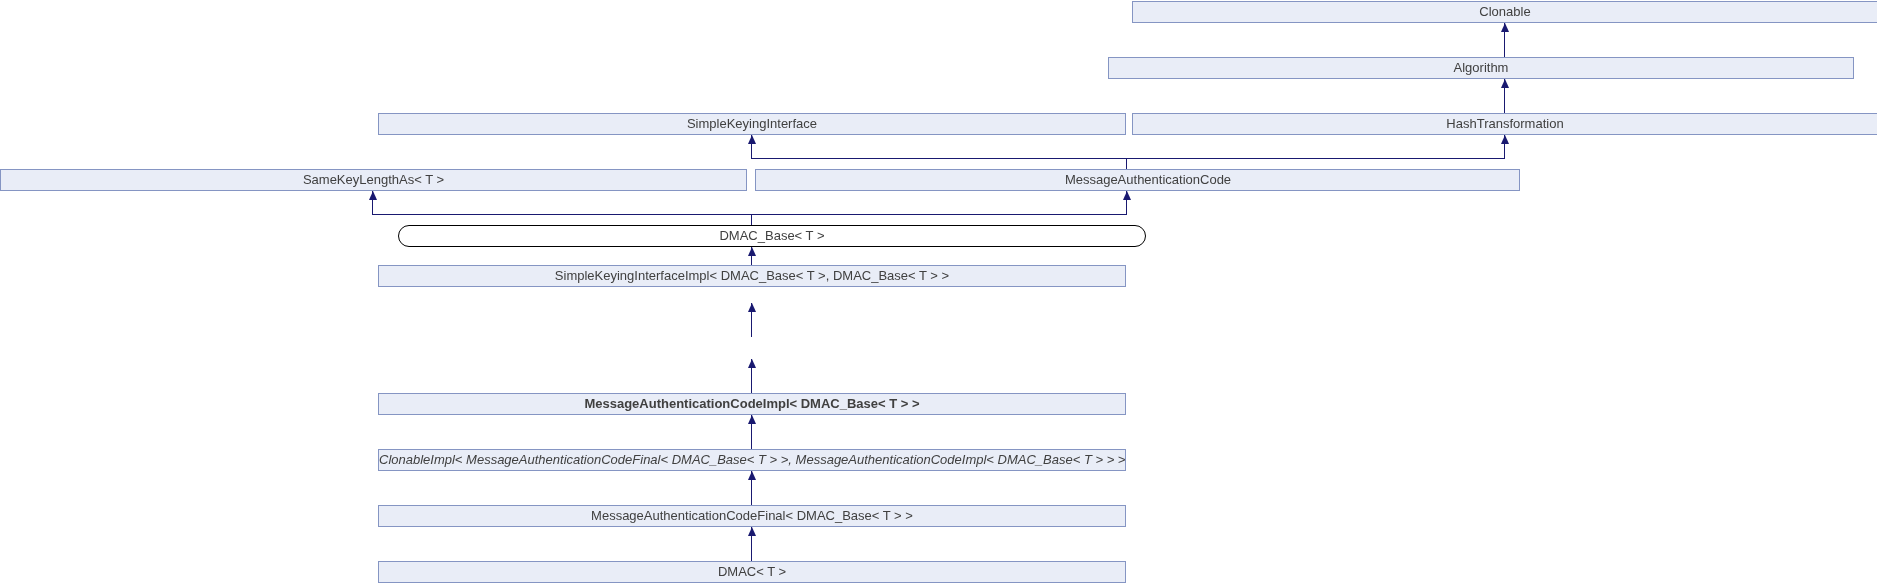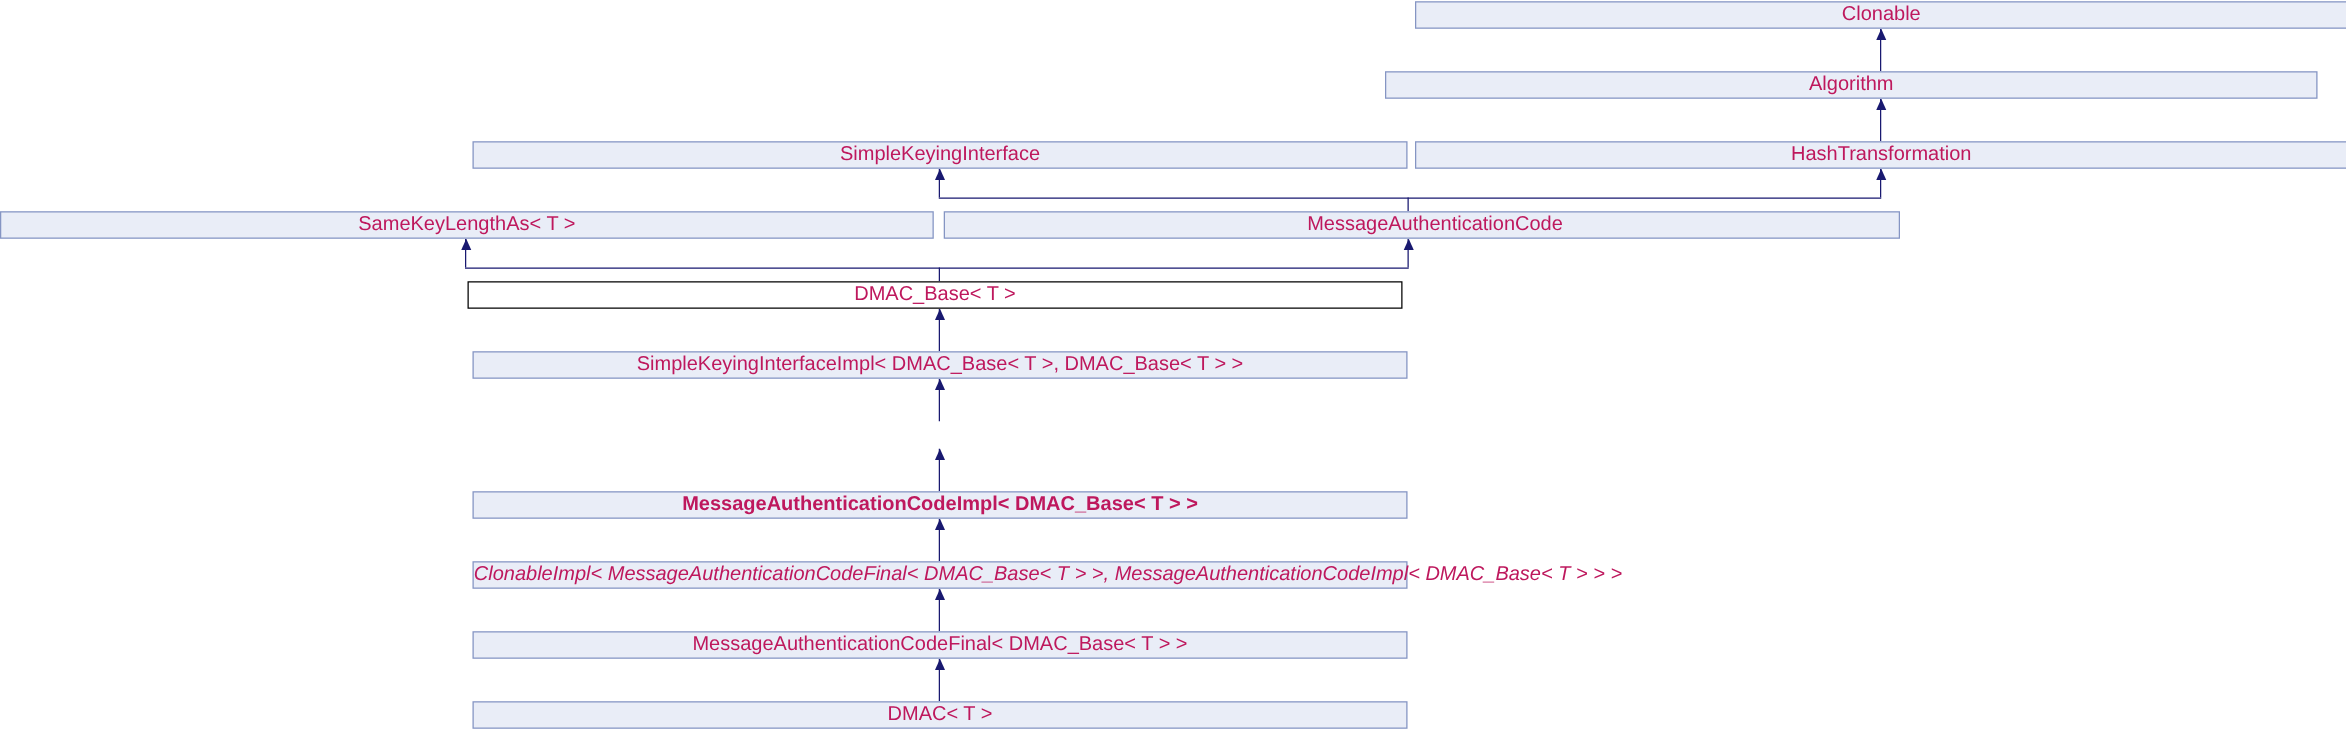--- a/index.html
+++ b/index.html
@@ -13,22 +13,22 @@
     height: 584px;
     background: #ffffff;
     overflow: hidden;
     font-family: "Liberation Sans", "DejaVu Sans", sans-serif;
   }
   .node {
     position: absolute;
     height: 20px;
     line-height: 20px;
     text-align: center;
-    font-size: 16px;
-    color: #be185d;
+    font-size: 13px;
+    color: #404040;
     background: var(--node-fill);
     border: 1px solid var(--node-border);
     white-space: nowrap;
     box-sizing: content-box;
     cursor: pointer;
   }
   .node.highlight {
     background: var(--hl-fill);
     border-color: var(--hl-border);
     cursor: default;
@@ -83,19 +83,19 @@
     <div class="edge-v" style="left: 751px; top: 471px; height: 34px;"></div>
     <div class="arrowhead" style="left: 747.5px; top: 471px;"></div>
     <div class="edge-v" style="left: 751px; top: 527px; height: 34px;"></div>
     <div class="arrowhead" style="left: 747.5px; top: 527px;"></div>
     <div class="node" style="left: 1132px; top: 1px; width: 744px;">Clonable</div>
     <div class="node" style="left: 1108px; top: 57px; width: 744px;">Algorithm</div>
     <div class="node" style="left: 378px; top: 113px; width: 746px;">SimpleKeyingInterface</div>
     <div class="node" style="left: 1132px; top: 113px; width: 744px;">HashTransformation</div>
     <div class="node" style="left: 0px; top: 169px; width: 745px;">SameKeyLengthAs&lt; T &gt;</div>
     <div class="node" style="left: 755px; top: 169px; width: 742px; padding-left: 21px;">MessageAuthenticationCode</div>
-    <div class="node highlight" style="left: 374px; top: 225px; width: 746px;">DMAC_Base&lt; T &gt;</div>
-    <div class="node" style="left: 378px; top: 281px; width: 746px;">SimpleKeyingInterfaceImpl&lt; DMAC_Base&lt; T &gt;, DMAC_Base&lt; T &gt; &gt;</div>
+    <div class="node highlight" style="left: 398px; top: 225px; width: 746px; border-radius: 11px;">DMAC_Base&lt; T &gt;</div>
+    <div class="node" style="left: 378px; top: 265px; width: 746px;">SimpleKeyingInterfaceImpl&lt; DMAC_Base&lt; T &gt;, DMAC_Base&lt; T &gt; &gt;</div>
     <div class="node" style="left: 378px; top: 393px; width: 746px; font-weight: bold;">MessageAuthenticationCodeImpl&lt; DMAC_Base&lt; T &gt; &gt;</div>
     <div class="node" style="left: 378px; top: 449px; width: 746px; font-style: italic;">ClonableImpl&lt; MessageAuthenticationCodeFinal&lt; DMAC_Base&lt; T &gt; &gt;, MessageAuthenticationCodeImpl&lt; DMAC_Base&lt; T &gt; &gt; &gt;</div>
     <div class="node" style="left: 378px; top: 561px; width: 746px;">DMAC&lt; T &gt;</div>
     <div class="node" style="left: 378px; top: 505px; width: 746px;">MessageAuthenticationCodeFinal&lt; DMAC_Base&lt; T &gt; &gt;</div>
   </div>
 
 </body></html>

